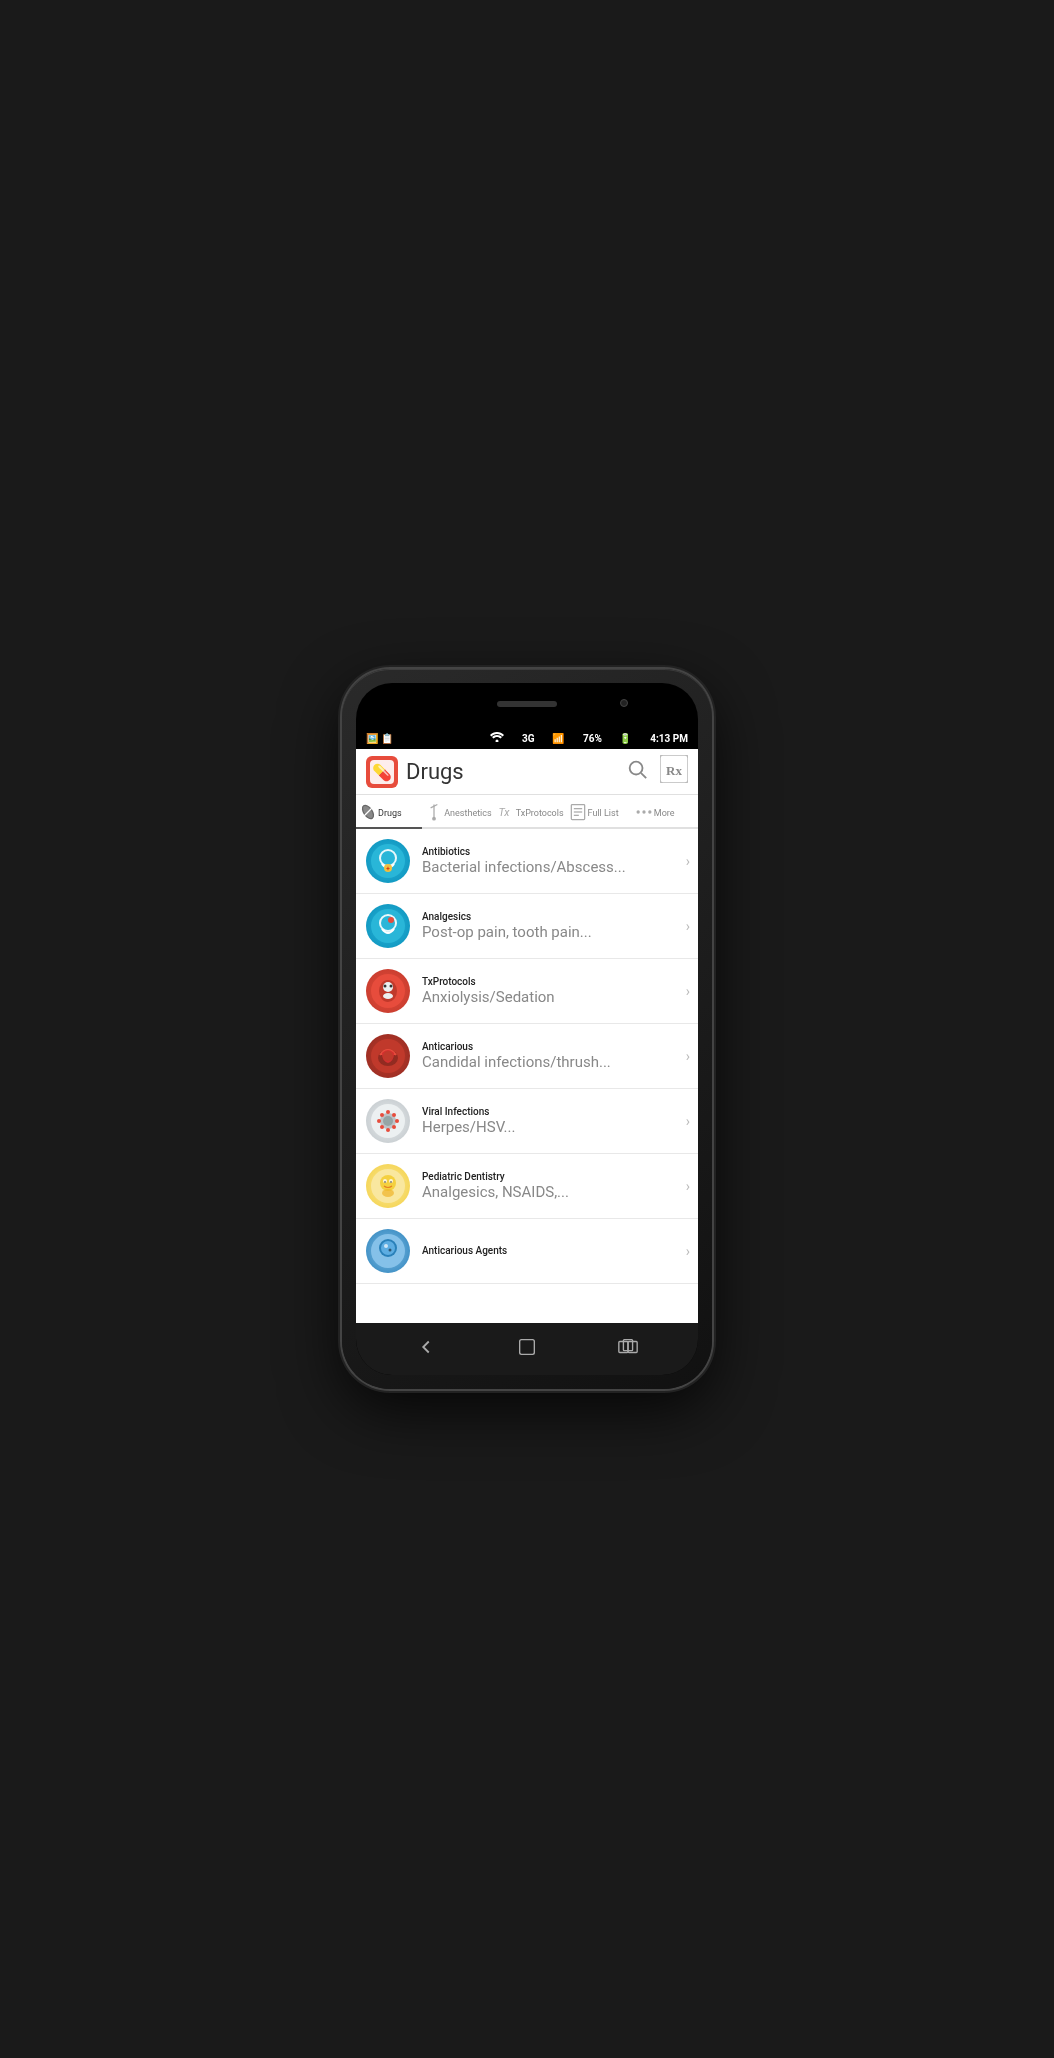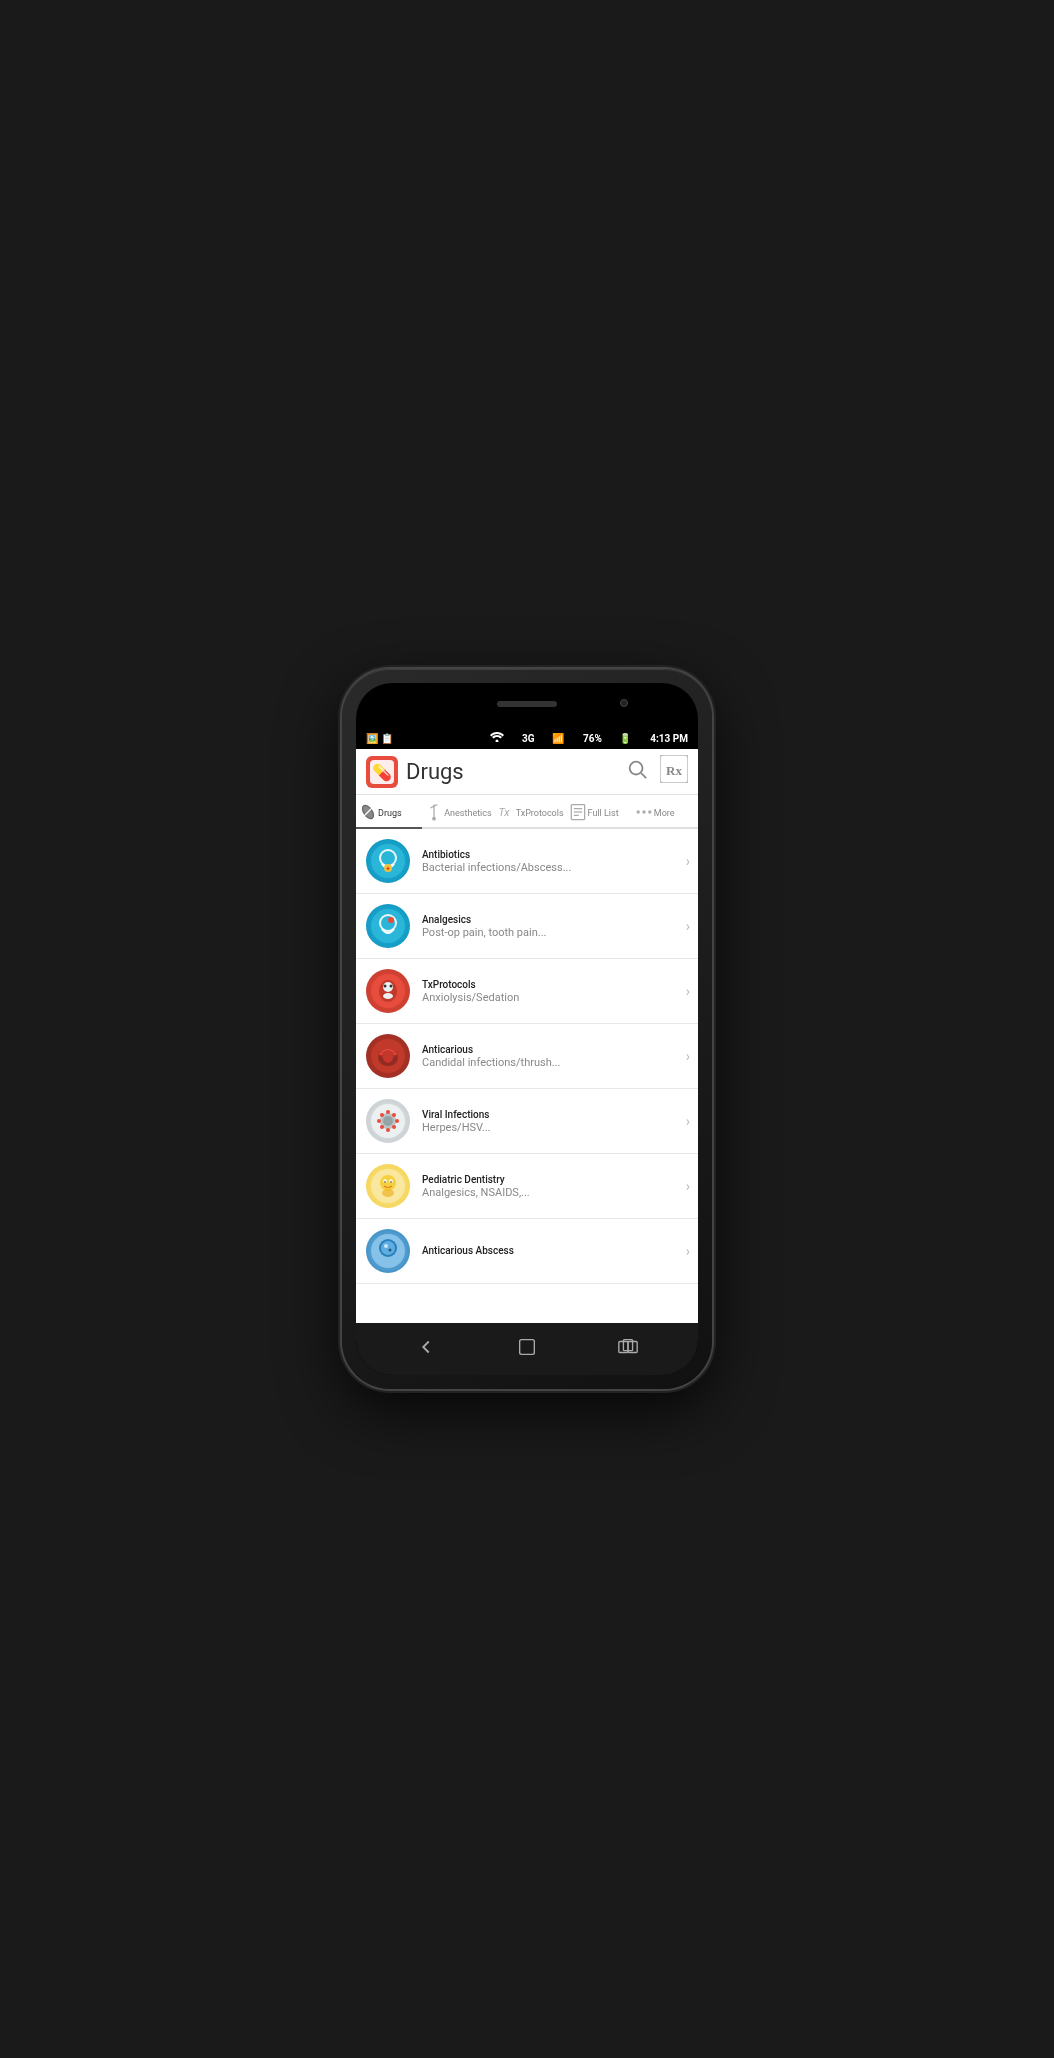--- a/index.html
+++ b/index.html
@@ -209,21 +209,21 @@
       flex: 1;
     }
 
     .drug-name {
       font-size: 10px;
       font-weight: 500;
       color: #222;
     }
 
     .drug-subtitle {
-      font-size: 11px;
+      font-size: 15px;
       color: #888;
       margin-top: 1px;
     }
 
     .drug-chevron {
       color: #bbb;
       font-size: 14px;
     }
 
     
@@ -499,21 +499,21 @@
           <div class="drug-icon icon-anticarious">
             <svg width="34" height="34" viewBox="0 0 34 34">
               <circle cx="17" cy="17" r="17" fill="#85c1e9"></circle>
               <circle cx="17" cy="14" r="9" fill="#2980b9"></circle>
               <circle cx="17" cy="14" r="7" fill="#5dade2"></circle>
               <circle cx="15" cy="12" r="2" fill="white" opacity="0.7"></circle>
               <circle cx="19" cy="16" r="1.5" fill="black" opacity="0.5"></circle>
             </svg>
           </div>
           <div class="drug-info">
-            <div class="drug-name">Anticarious Abscess</div>
+            <div class="drug-name">Anticarious Agents</div>
             <div class="drug-subtitle"></div>
           </div>
           <span class="drug-chevron">›</span>
         </div>
 
       </div>
     </div>
 
     <div class="bottom-nav">
       <span class="nav-btn">

